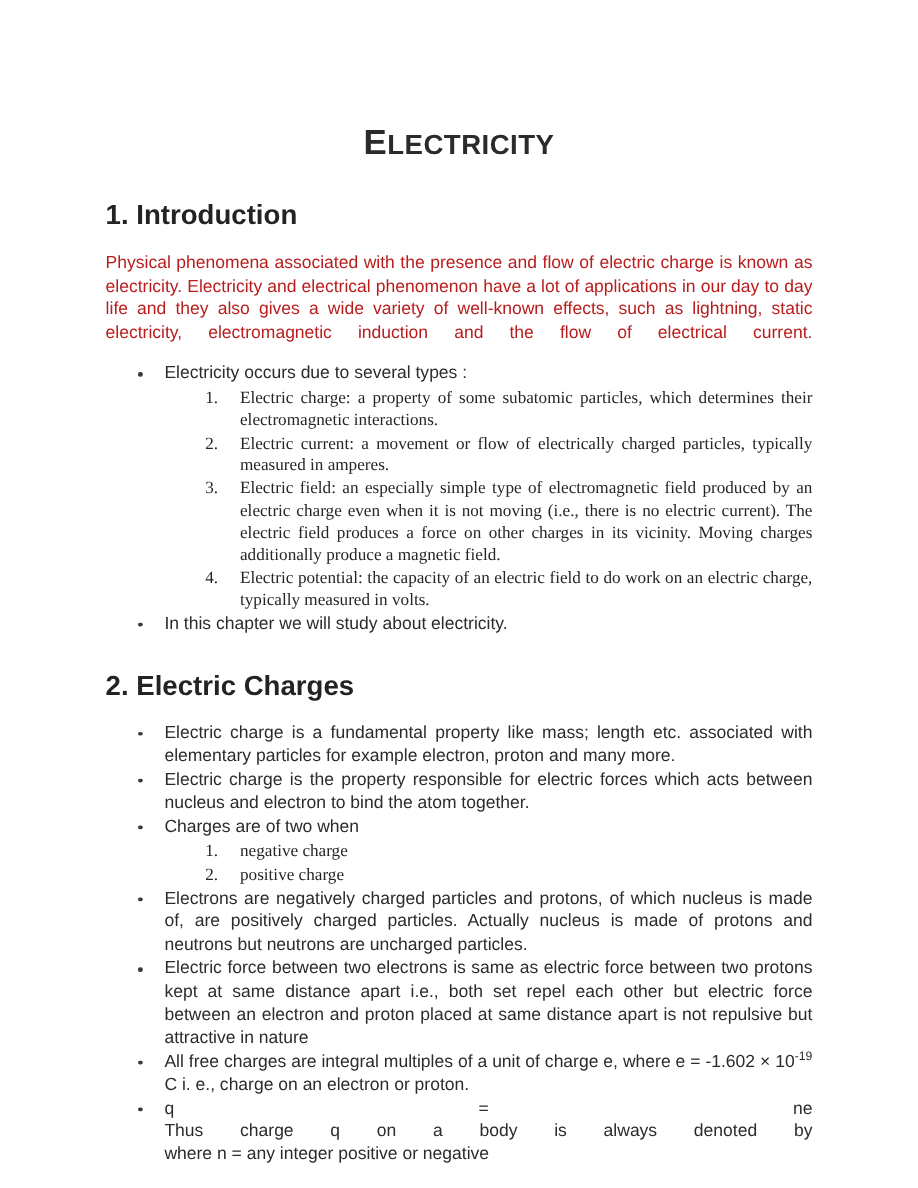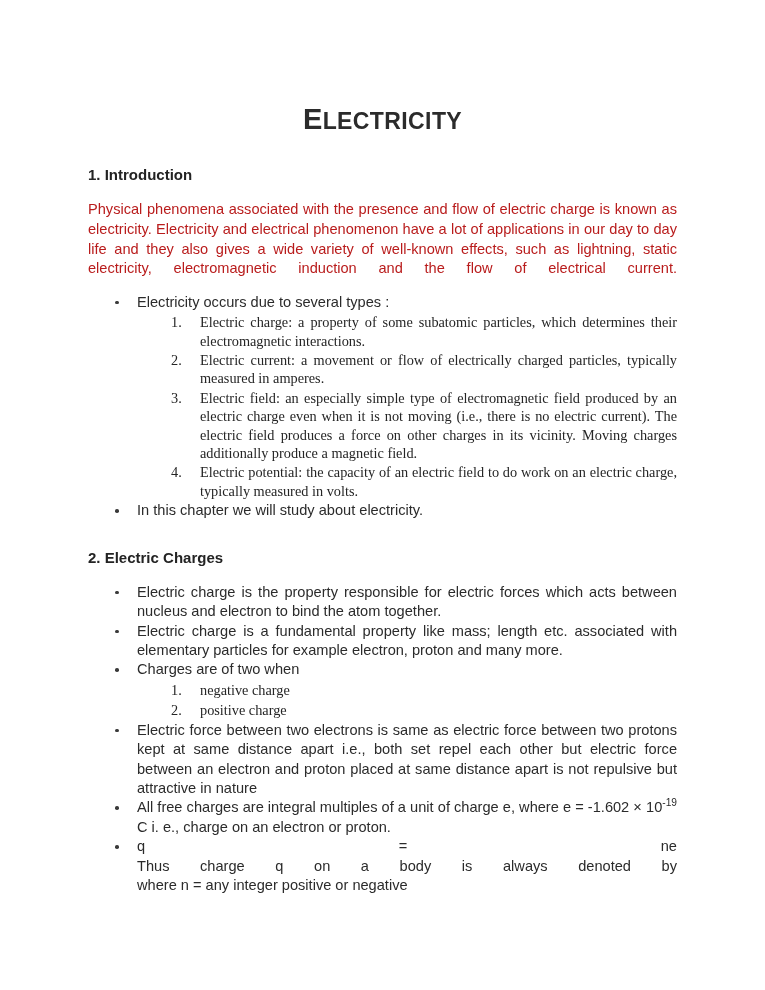--- a/index.html
+++ b/index.html
@@ -41,21 +41,21 @@
     margin: 0 0 32px 0;
   }
   .doc-title .sc-rest {
     font-size: 23px;
   }
 
   
   .sec-heading {
     font-family: "Liberation Sans", sans-serif;
     font-weight: bold;
-    font-size: 15px;
+    font-size: 23px;
     line-height: 1.2;
     color: #232323;
     margin: 0 0 16px 0;
   }
   .sec-heading.second {
     margin-top: 28px;
   }
 
   
   .body-par {
@@ -178,35 +178,38 @@
       </li>
       <li>
         <span class="btext">In this chapter we will study about electricity.</span>
       </li>
     </ul>
 
     <h2 class="sec-heading second">2. Electric Charges</h2>
 
     <ul class="bullets">
       <li>
+        <span class="btext">Electric charge is a fundamental property like mass; length etc. associated with elementary particles for example electron, proton and many more.</span>
+      </li>
+      <li>
         <span class="btext">Electric charge is the property responsible for electric forces which acts between nucleus and electron to bind the atom together.</span>
-      </li>
-      <li>
-        <span class="btext">Electric charge is a fundamental property like mass; length etc. associated with elementary particles for example electron, proton and many more.</span>
       </li>
       <li>
         <span class="btext">Charges are of two when</span>
         <ol class="serif-list plain">
           <li>
             <span class="num">1.</span><span>negative charge</span>
           </li>
           <li>
             <span class="num">2.</span><span>positive charge</span>
           </li>
         </ol>
+      </li>
+      <li>
+        <span class="btext">Electrons are negatively charged particles and protons, of which nucleus is made of, are positively charged particles. Actually nucleus is made of protons and neutrons but neutrons are uncharged particles.</span>
       </li>
       <li>
         <span class="btext">Electric force between two electrons is same as electric force between two protons kept at same distance apart i.e., both set repel each other but electric force between an electron and proton placed at same distance apart is not repulsive but attractive in nature</span>
       </li>
       <li>
         <span class="btext"><span>All free charges are integral multiples of a unit of charge e, where e = -1.602 × 10</span><sup class="exp">-</sup><sup class="exp">19</sup><span> C i. e., charge on an electron or proton.</span></span>
       </li>
       <li>
         <span class="btext justify-all"><span>q</span> <span>=</span> <span>ne</span></span>
         <span class="btext justify-all">Thus charge q on a body is always denoted by</span>

